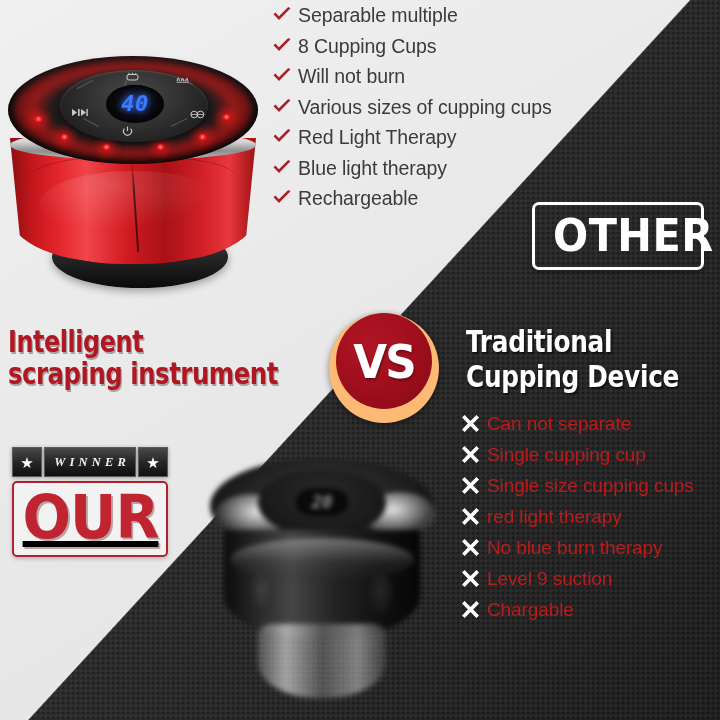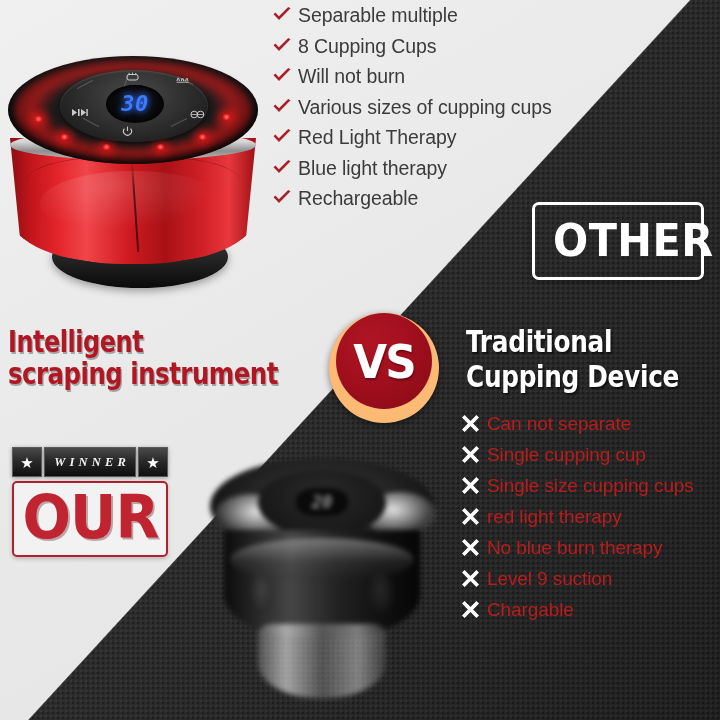--- a/index.html
+++ b/index.html
@@ -148,21 +148,21 @@
     letter-spacing:-2px;
     transform:scaleX(0.93);
     text-shadow:1px 2px 2px rgba(0,0,0,0.35);
     line-height:1;
   }
 
   
   .other-badge {
     position:absolute;
     left:532px; top:202px;
-    width:172px; height:78px;
+    width:172px; height:68px;
     border:3px solid #ffffff;
     border-radius:7px;
     background:transparent;
     z-index:8;
     display:flex; align-items:center; justify-content:center;
     box-shadow:0 2px 5px rgba(0,0,0,0.4);
     padding-left:31px;
   }
   .other-badge .txt {
     color:#ffffff;
@@ -212,20 +212,21 @@
 
   .our-box {
     margin-top:4px;
     width:156px;
     height:76px;
     background:#f2f2f2;
     border:2.5px solid #b2202b;
     border-radius:5px;
     display:flex; align-items:center; justify-content:center;
     box-shadow:0 2px 4px rgba(0,0,0,0.2);
+    text-decoration:underline;
   }
   .our-box .otxt {
     color:#bf2430;
     font-family:"DejaVu Sans", sans-serif;
     font-weight:bold;
     font-size:60px;
     line-height:1;
     letter-spacing:-1px;
     transform:scaleX(0.95) translateY(-2px);
     text-shadow:2px 2px 0 rgba(90,20,25,0.35);
@@ -509,21 +510,21 @@
     <span class="pico" style="left:68px; top:78px;">
       <svg width="16" height="9" viewBox="0 0 16 9" aria-hidden="true">
         <polygon points="0,1 5,4.5 0,8" fill="#dcdcdc"></polygon>
         <rect x="6" y="1" width="1.6" height="7" fill="#dcdcdc"></rect>
         <polygon points="9,1 14,4.5 9,8" fill="#dcdcdc"></polygon>
         <rect x="14.4" y="1" width="1.4" height="7" fill="#dcdcdc"></rect>
       </svg>
     </span>
 
     <div class="screen">
-      <span class="num">30</span>
+      <span class="num">40</span>
     </div>
   </div>
 
   <div class="list list-pros">
     <div class="list-item">
       <span class="mark">
         <svg class="chk" width="20" height="16" viewBox="0 0 20 16" aria-hidden="true">
             <path d="M1.5 7.2 L7 13 L18.5 1.2 L16.2 0 L6.9 9.2 L3.4 5.4 Z" fill="#aa2028"></path>
           </svg>
       </span>

